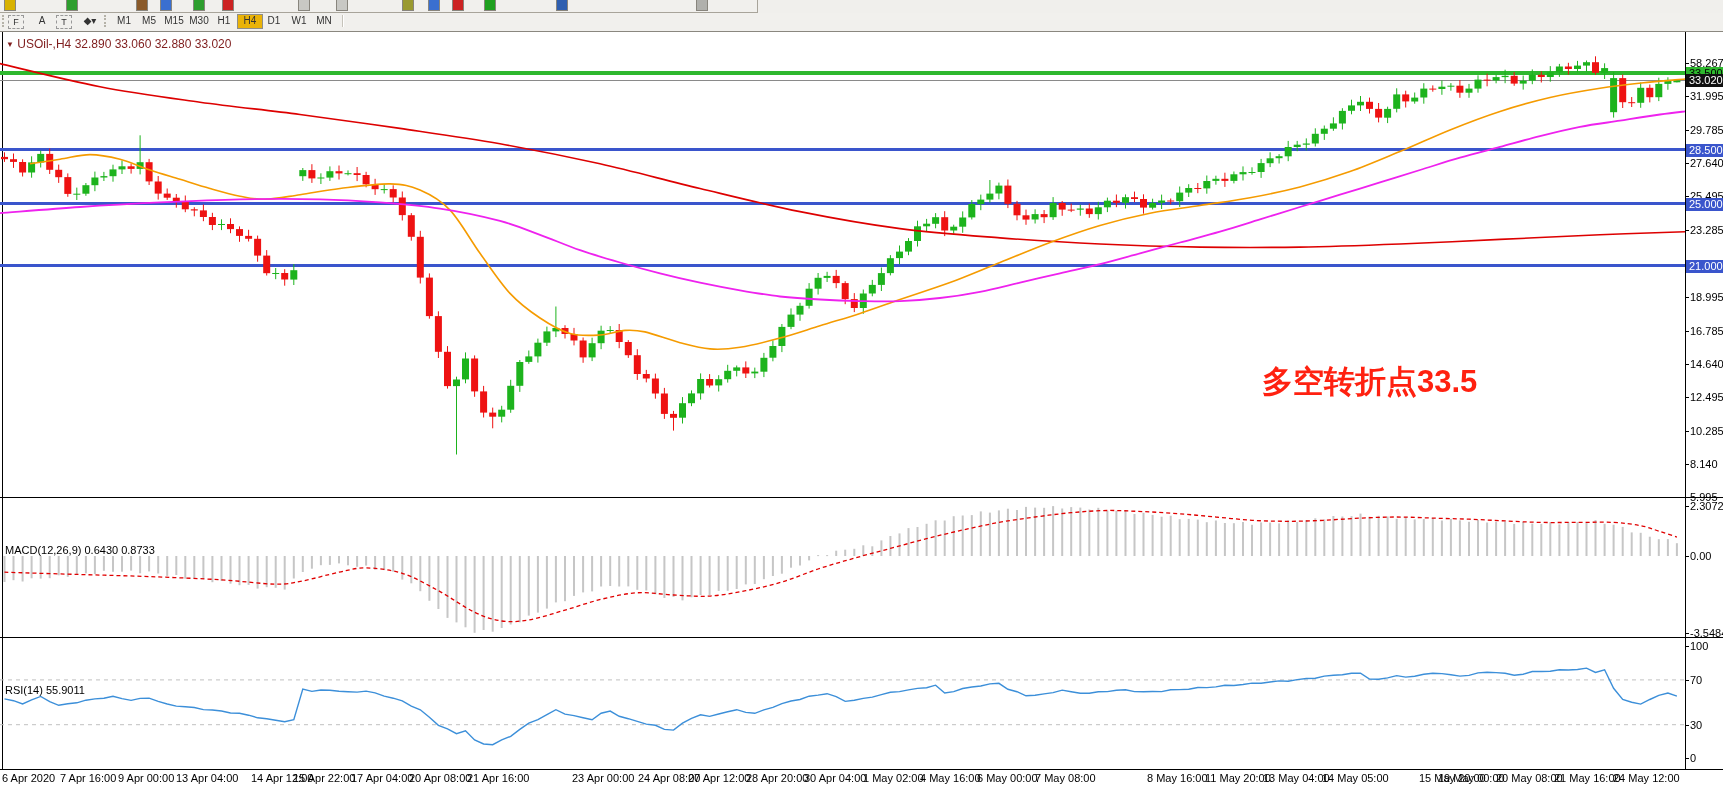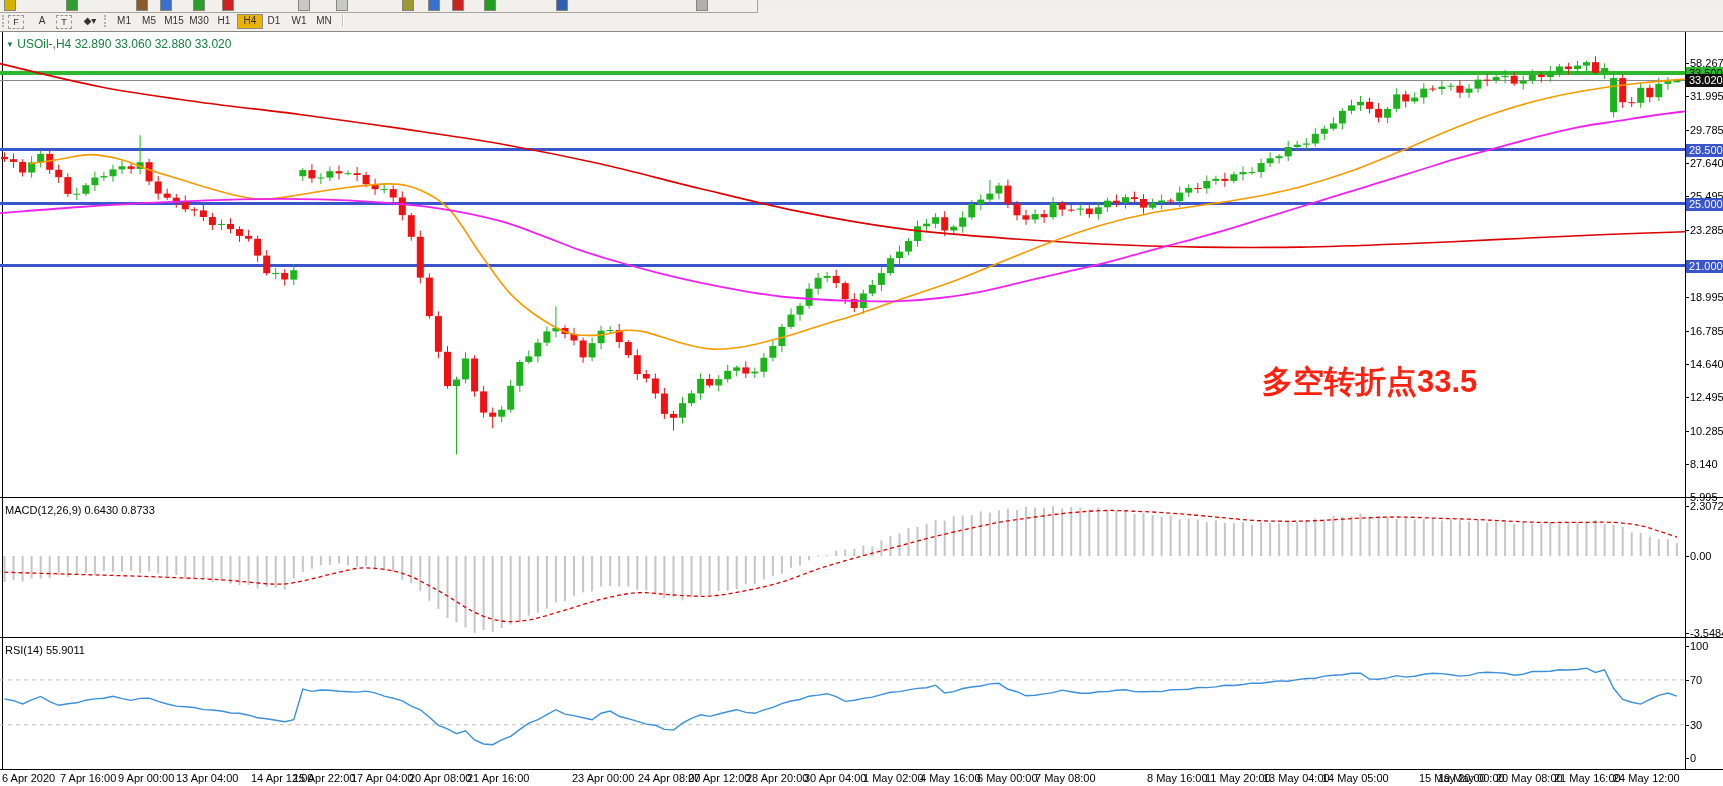--- a/index.html
+++ b/index.html
@@ -17,23 +17,23 @@
   .vsep{width:1px;height:12px;top:2px;background:#c6c3ba;border-right:1px solid #fff;}
   
   #chartbg{left:0;top:31px;width:1723px;height:755px;background:#fff;border-top:1px solid #8a877f;}
   .paneSep{left:0;width:1723px;height:1px;background:#000;}
   #axisline{left:1685px;top:32px;width:1px;height:738px;background:#000;}
   #leftline{left:2px;top:32px;width:1px;height:738px;background:#000;}
   .ticklab{font-size:11px;color:#000;white-space:nowrap;line-height:11px;}
   .tickdash{width:4px;height:1px;background:#000;left:1685px;}
   .badge{left:1686px;width:40px;height:13px;font-size:11px;line-height:13px;padding-left:3px;white-space:nowrap;}
   .hline{left:0;width:1685px;}
-  #title{left:6px;top:37px;font-size:12px;color:#15803d;white-space:nowrap;}
+  #title{left:6px;top:37px;font-size:12px;color:#7f1d1d;white-space:nowrap;}
   #title .tri{font-size:8px;vertical-align:1px;}
-  .panelab{left:5px;font-size:11px;color:#000;white-space:nowrap;}
+  .panelab{left:5px;font-size:11px;color:#000;white-space:nowrap;margin-top:40px;}
   #anno{white-space:nowrap;font-weight:bold;}
   .timelab{top:772px;font-size:11px;color:#000;white-space:nowrap;}
   svg{pointer-events:none;}
 </style>
 </head>
 <body>
 
 <div id="app">
   <div id="row1" class="abs">
     <div id="row1-panel" class="abs">

